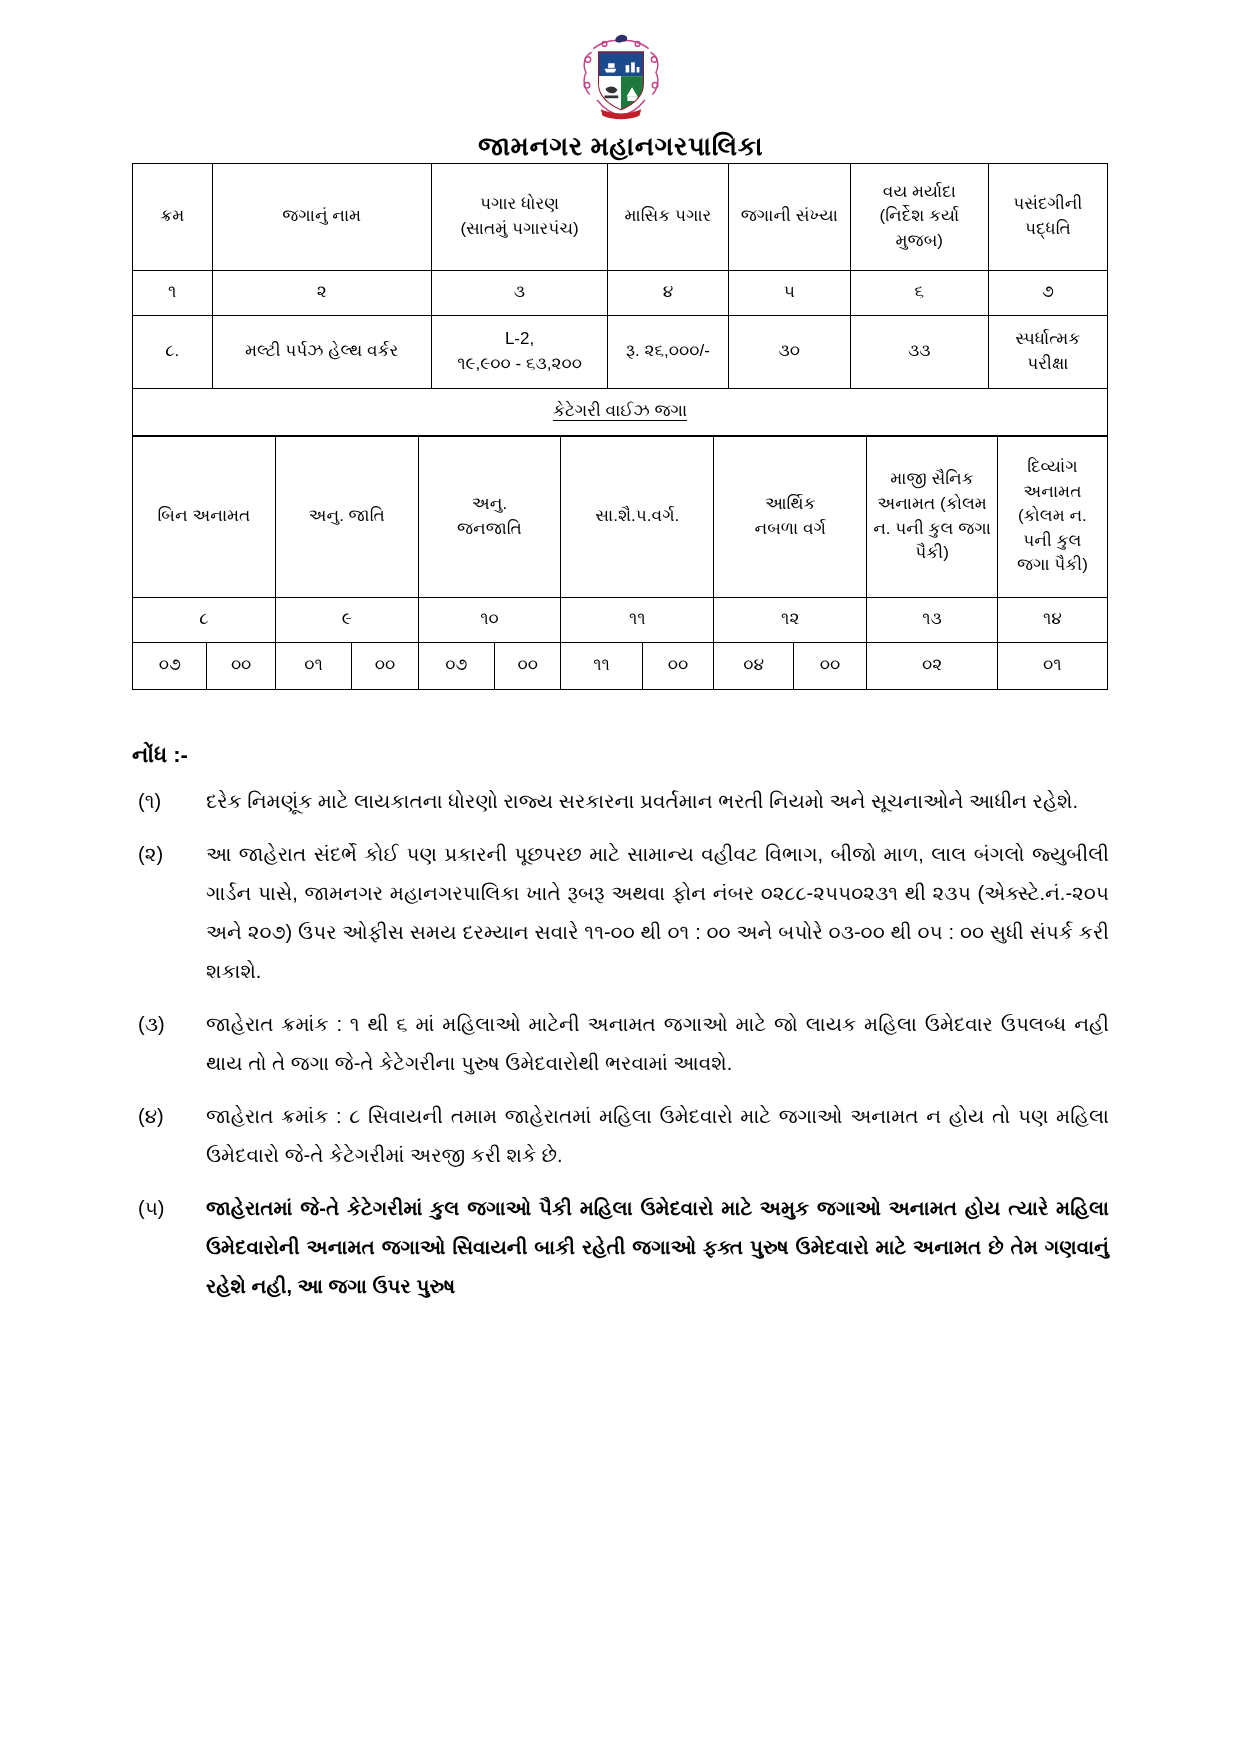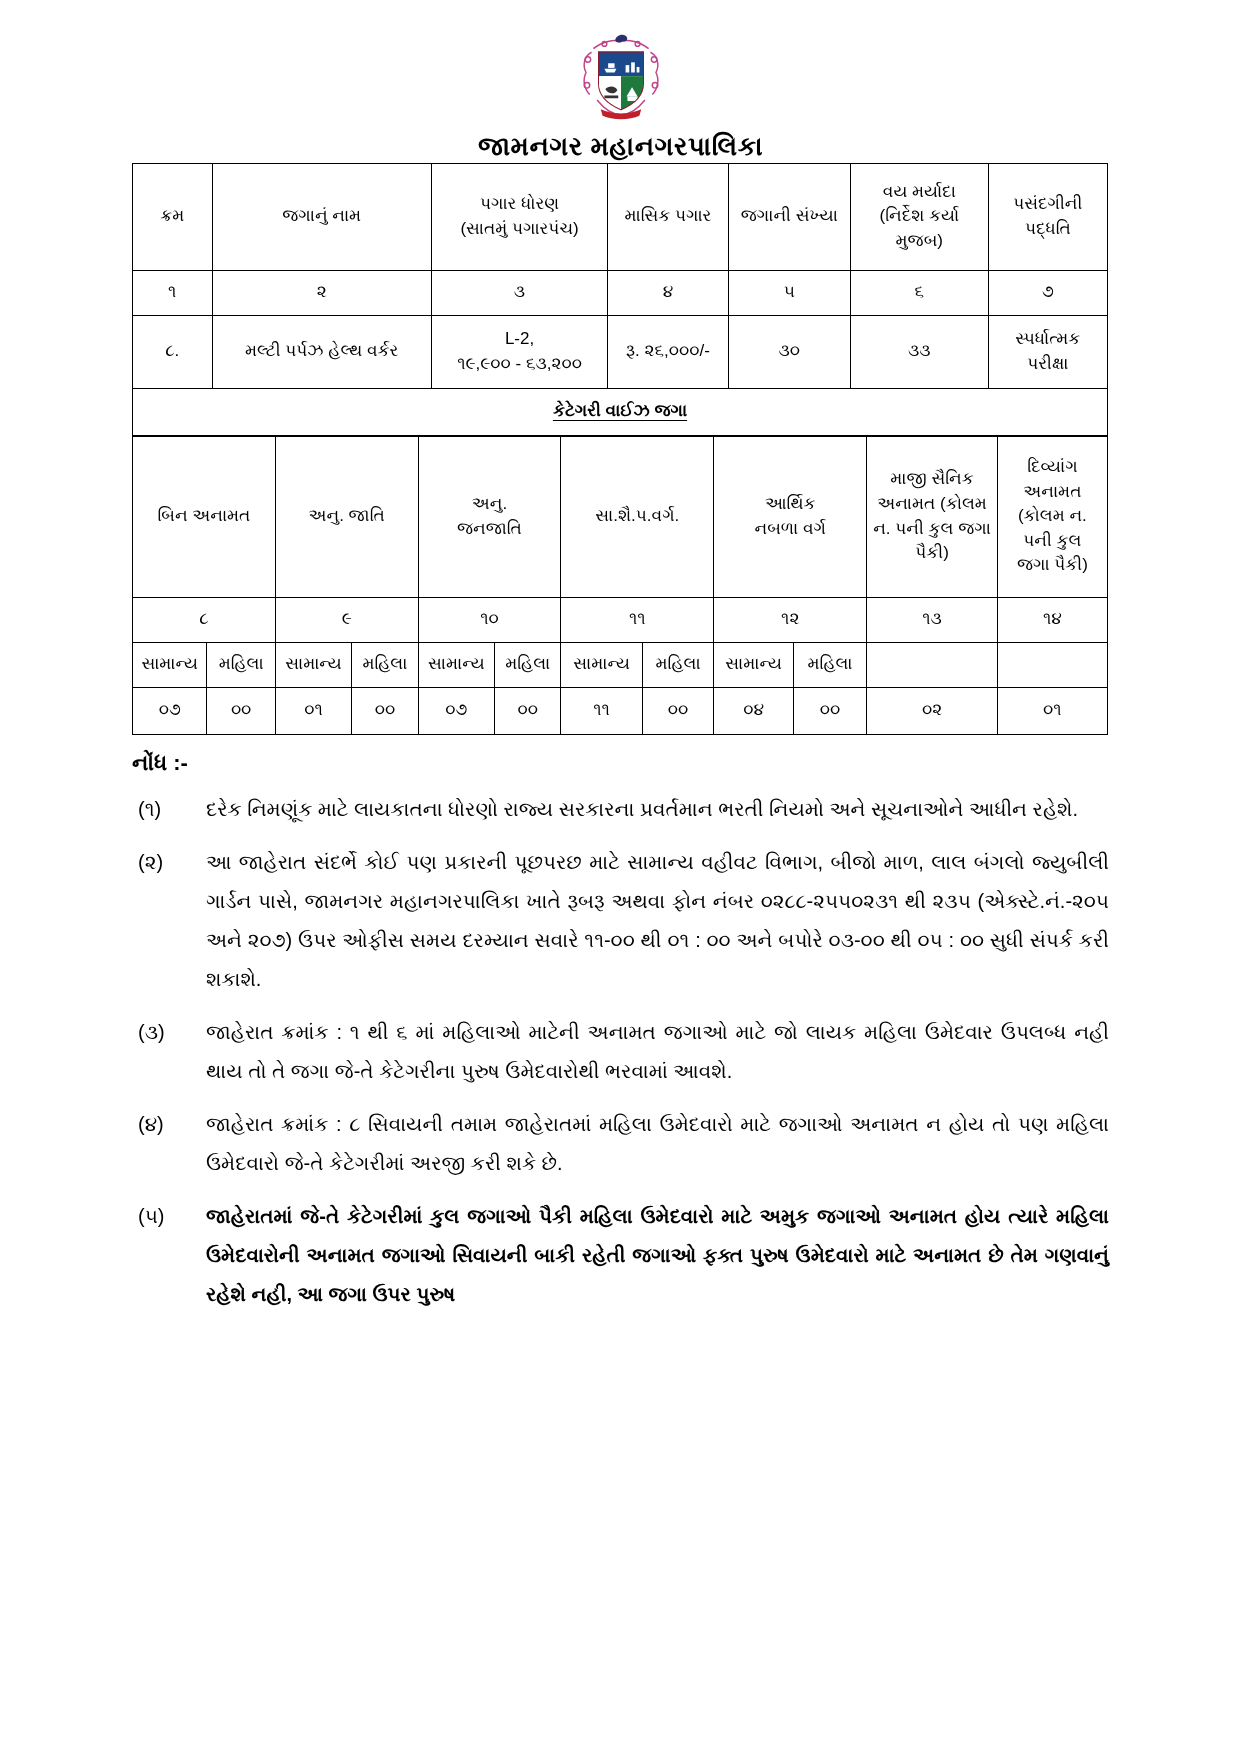--- a/index.html
+++ b/index.html
@@ -89,39 +89,38 @@
   td.numrow {
     height: 34px;
     font-size: 17px;
   }
   td.datarow {
     height: 62px;
   }
   td.banner {
     height: 36px;
     font-size: 18px;
-    font-weight: bold;
   }
   td.banner span {
     text-decoration: underline;
     text-underline-offset: 4px;
   }
   td.cat-head {
     height: 150px;
   }
   td.sub-head {
     height: 34px;
   }
   td.val {
     height: 36px;
   }
 
   
   .notes-title {
-    margin-top: 15px;
+    margin-top: 52px;
     font-size: 22px;
     font-weight: 700;
   }
   ol.notes {
     list-style: none;
     margin: 14px 0 0 0;
     padding: 0;
   }
   ol.notes > li {
     display: flex;
@@ -323,34 +322,20 @@
       <tr>
         <td class="numrow" colspan="2">૮</td>
         <td class="numrow" colspan="2">૯</td>
         <td class="numrow" colspan="2">૧૦</td>
         <td class="numrow" colspan="2">૧૧</td>
         <td class="numrow" colspan="2">૧૨</td>
         <td class="numrow">૧૩</td>
         <td class="numrow">૧૪</td>
       </tr>
       <tr>
-        <td class="sub-head">સામાન્ય</td>
-        <td class="sub-head">મહિલા</td>
-        <td class="sub-head">સામાન્ય</td>
-        <td class="sub-head">મહિલા</td>
-        <td class="sub-head">સામાન્ય</td>
-        <td class="sub-head">મહિલા</td>
-        <td class="sub-head">સામાન્ય</td>
-        <td class="sub-head">મહિલા</td>
-        <td class="sub-head">સામાન્ય</td>
-        <td class="sub-head">મહિલા</td>
-        <td class="sub-head"></td>
-        <td class="sub-head"></td>
-      </tr>
-      <tr>
         <td class="val">૦૭</td>
         <td class="val">૦૦</td>
         <td class="val">૦૧</td>
         <td class="val">૦૦</td>
         <td class="val">૦૭</td>
         <td class="val">૦૦</td>
         <td class="val">૧૧</td>
         <td class="val">૦૦</td>
         <td class="val">૦૪</td>
         <td class="val">૦૦</td>

